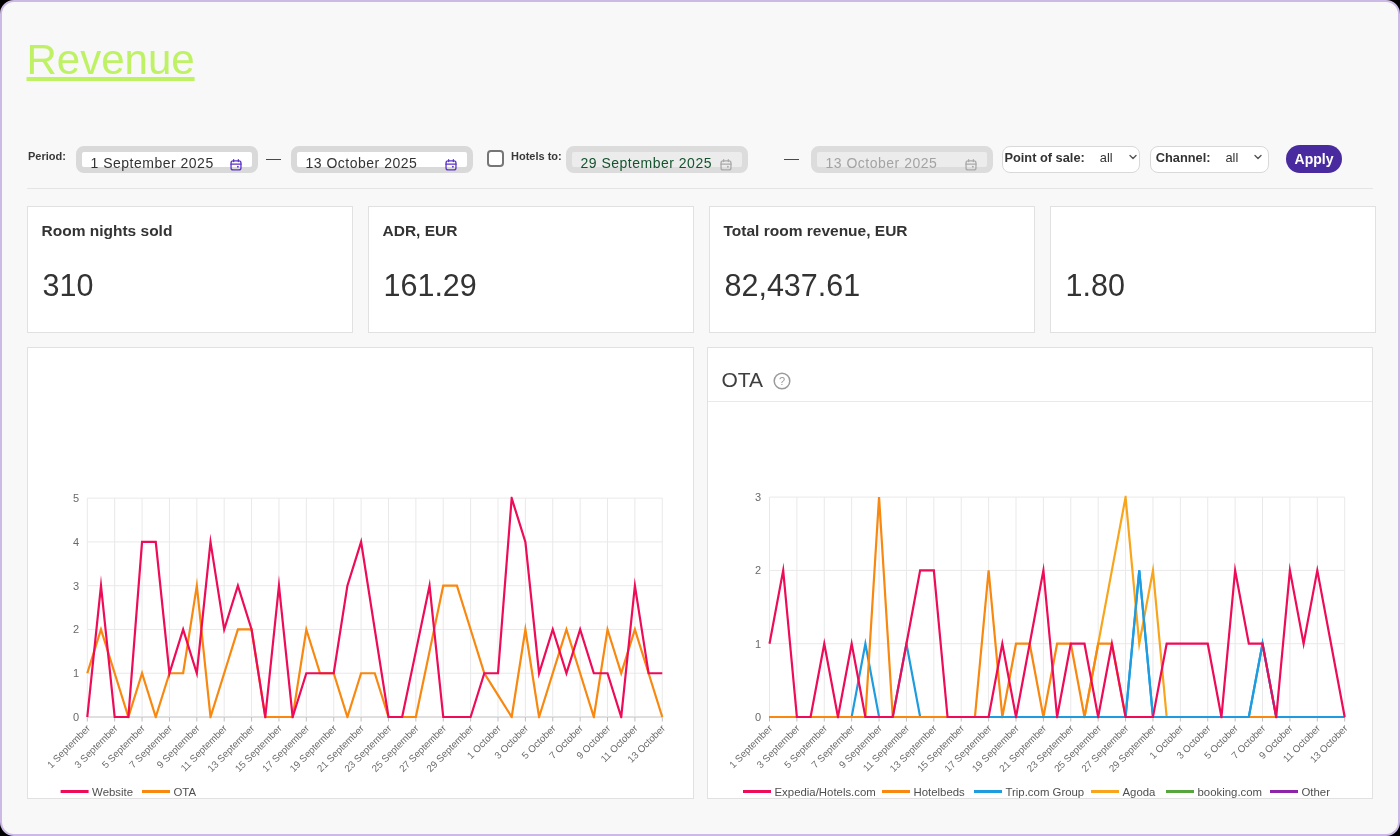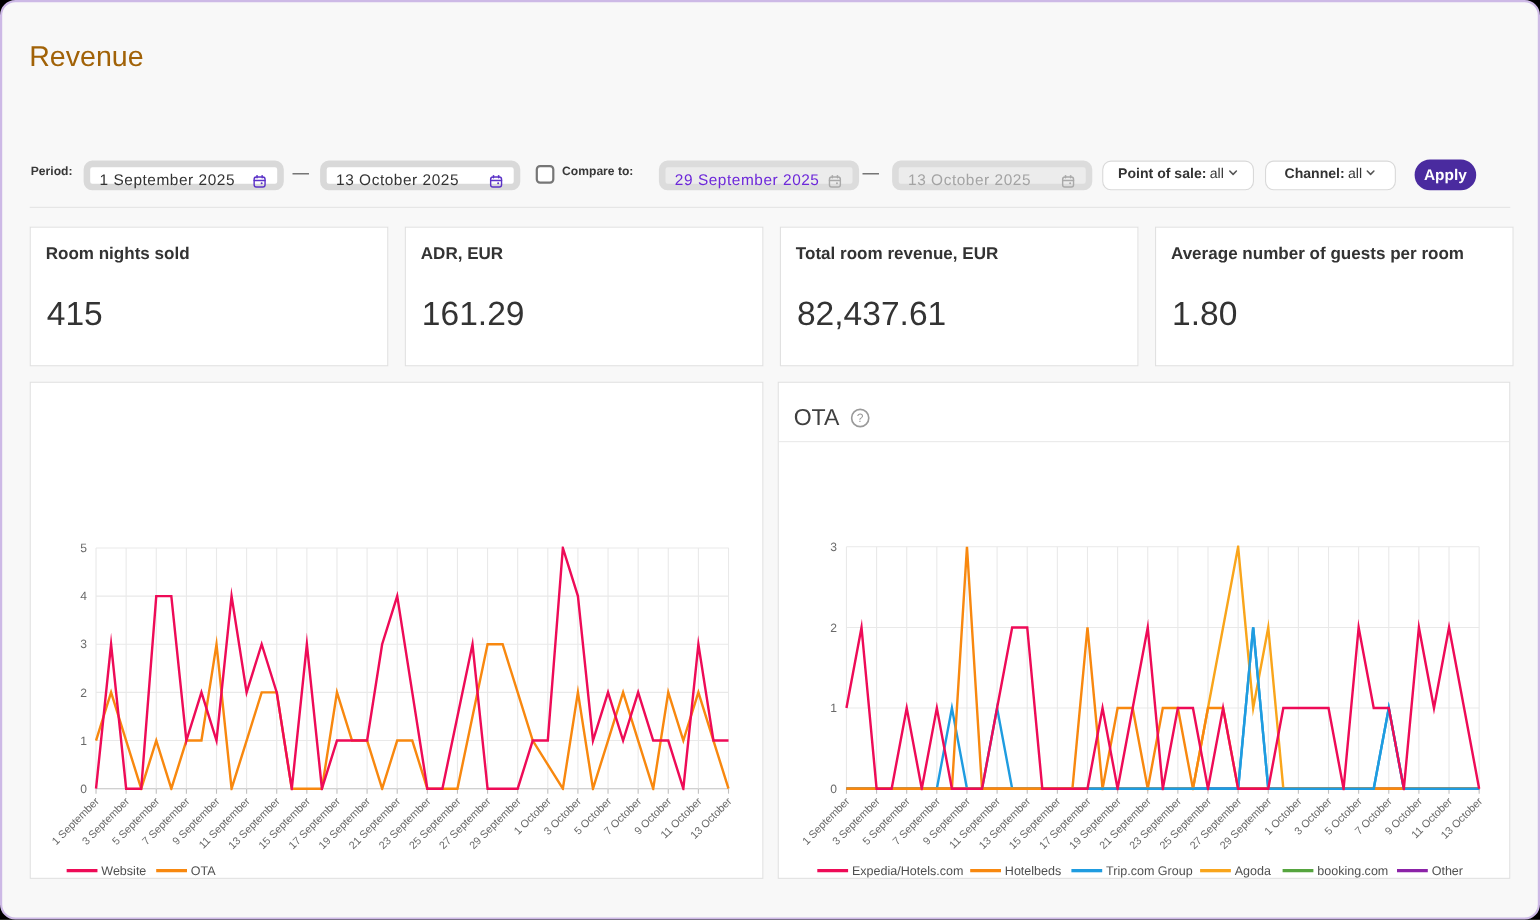--- a/index.html
+++ b/index.html
@@ -1,24 +1,24 @@
 <!DOCTYPE html>
 <html><head><meta charset="utf-8">
 <style>
 * { margin:0; padding:0; box-sizing:border-box; }
 html,body { width:1400px; height:836px; background:#000; font-family:"Liberation Sans", sans-serif; }
 .frame { position:absolute; left:0; top:0; width:1400px; height:836px; border:2px solid #cdb9e6; border-radius:14px; background:#f8f8f8; }
-.title { position:absolute; left:26.5px; top:35.5px; font-size:26px; color:#a16207; }
+.title { position:absolute; left:26.5px; top:35.5px; font-size:42px; color:#bef264;text-decoration:underline; }
 .lbl { position:absolute; top:149.5px; font-size:11px; font-weight:bold; color:#383838; }
 .inp { position:absolute; top:146px; width:182px; height:27px; border:6px solid #a21caf; border-radius:8px; background:#fff; }
 .inp .it { position:absolute; left:8.5px; top:2.8px; font-size:14px; letter-spacing:0.5px; }
 .inp .ic { position:absolute; right:9px; top:6px; }
 .dash { position:absolute; top:149px; font-size:15px; color:#4a4a4a; }
 .cbx { position:absolute; left:487px; top:150px; width:17px; height:17px; border:2px solid #767676; border-radius:4px; background:#fff; }
-.ddl { position:absolute; top:146px; height:27px; border:1px solid #d9d9d9; border-radius:8px; background:#fff; font-size:12.8px; color:#333; display:flex; align-items:center; justify-content:center; gap:3px; padding-bottom:5px; }
+.ddl { position:absolute; top:146px; height:27px; border:1px solid #d9d9d9; border-radius:8px; background:#fff; font-size:12.8px; color:#333; display:flex; align-items:center; justify-content:center; gap:15px; padding-bottom:5px; }
 .apply { position:absolute; left:1286px; top:145px; width:56px; height:28px; border-radius:14px; background:#4a2b9f; color:#fff; font-size:14px; display:flex; align-items:center; justify-content:center;font-weight:bold; }
 .sep { position:absolute; left:27px; top:188px; width:1346px; height:1px; background:#e4e4e4; }
 .scard { position:absolute; top:206px; width:326px; height:127px; background:#fff; border:1px solid #e1e1e1; }
 .scard .st { position:absolute; left:13.5px; top:15px; font-size:15.5px; font-weight:bold; color:#333;text-align:center; }
 .scard .sn { position:absolute; left:14.5px; top:60.5px; font-size:30.5px; color:#333; }
 .ccard { position:absolute; top:347px; width:667px; height:452px; background:#fff; border:1px solid #e1e1e1; }
 .chead { position:absolute; left:0; top:0; width:100%; height:54px; border-bottom:1px solid #e9e9e9; }
 .ctitle { position:absolute; left:13.5px; top:19.5px; font-size:21px; color:#3f3f3f; }
 .b { font-weight:bold; }
 </style></head>
@@ -41,22 +41,22 @@
     <span class="ic"><svg width="14" height="14" viewBox="0 0 24 24" fill="none" stroke="#5b32c7" stroke-width="2.2" stroke-linecap="round" stroke-linejoin="round">
         <rect x="3.5" y="5" width="17" height="15.5" rx="3.5"></rect>
         <line x1="3.5" y1="10.5" x2="20.5" y2="10.5"></line>
         <line x1="8" y1="2.8" x2="8" y2="6.2"></line>
         <line x1="16" y1="2.8" x2="16" y2="6.2"></line>
         <circle cx="15.2" cy="14.8" r="1.6" fill="#5b32c7" stroke="none"></circle>
       </svg></span>
   </div>
   <div class="dash" style="left:266px">—</div>
   <div class="cbx"></div>
-  <div class="lbl b" style="left:511px">Compare to:</div>
-  <div class="inp" style="left:599px;background:#ececec;border-color:#dcdcdc;color:#6d28d9">
+  <div class="lbl b" style="left:511px">Hotels to:</div>
+  <div class="inp" style="left:566px;background:#ececec;border-color:#dcdcdc;color:#14532d">
     <span class="it">29 September 2025</span>
     <span class="ic"><svg width="14" height="14" viewBox="0 0 24 24" fill="none" stroke="#a9a9a9" stroke-width="2.2" stroke-linecap="round" stroke-linejoin="round">
         <rect x="3.5" y="5" width="17" height="15.5" rx="3.5"></rect>
         <line x1="3.5" y1="10.5" x2="20.5" y2="10.5"></line>
         <line x1="8" y1="2.8" x2="8" y2="6.2"></line>
         <line x1="16" y1="2.8" x2="16" y2="6.2"></line>
         <circle cx="15.2" cy="14.8" r="1.6" fill="#a9a9a9" stroke="none"></circle>
       </svg></span>
   </div>
   <div class="dash" style="left:784px">—</div>
@@ -81,32 +81,31 @@
     <span class="b">Channel:</span>
     <span>all</span>
     <svg width="10" height="10" viewBox="0 0 10 10" fill="none" stroke="#555" stroke-width="1.4" stroke-linecap="round" stroke-linejoin="round">
       <path d="M2 3.5 L5 6.5 L8 3.5"></path>
     </svg>
   </div>
   <div class="apply">Apply</div>
   <div class="sep"></div>
   <div class="scard" style="left:27px">
     <div class="st">Room nights sold</div>
-    <div class="sn">415</div>
+    <div class="sn">310</div>
   </div>
   <div class="scard" style="left:368px">
     <div class="st">ADR, EUR</div>
     <div class="sn">161.29</div>
   </div>
   <div class="scard" style="left:709px">
     <div class="st">Total room revenue, EUR</div>
     <div class="sn">82,437.61</div>
   </div>
   <div class="scard" style="left:1050px">
-    <div class="st">Average number of guests per room</div>
     <div class="sn">1.80</div>
   </div>
   <div class="ccard" style="left:27px">
     <svg width="667" height="452" viewBox="0 0 667 452" style="position:absolute;left:0;top:0">
 <defs>
         <clipPath id="cp1">
           <rect x="57.3" y="148.8" width="579.0" height="221.5"></rect>
         </clipPath>
       </defs>
 <line x1="59.3" y1="369.00" x2="634.3" y2="369.00" stroke="#c0c0c0" stroke-width="1"></line>

